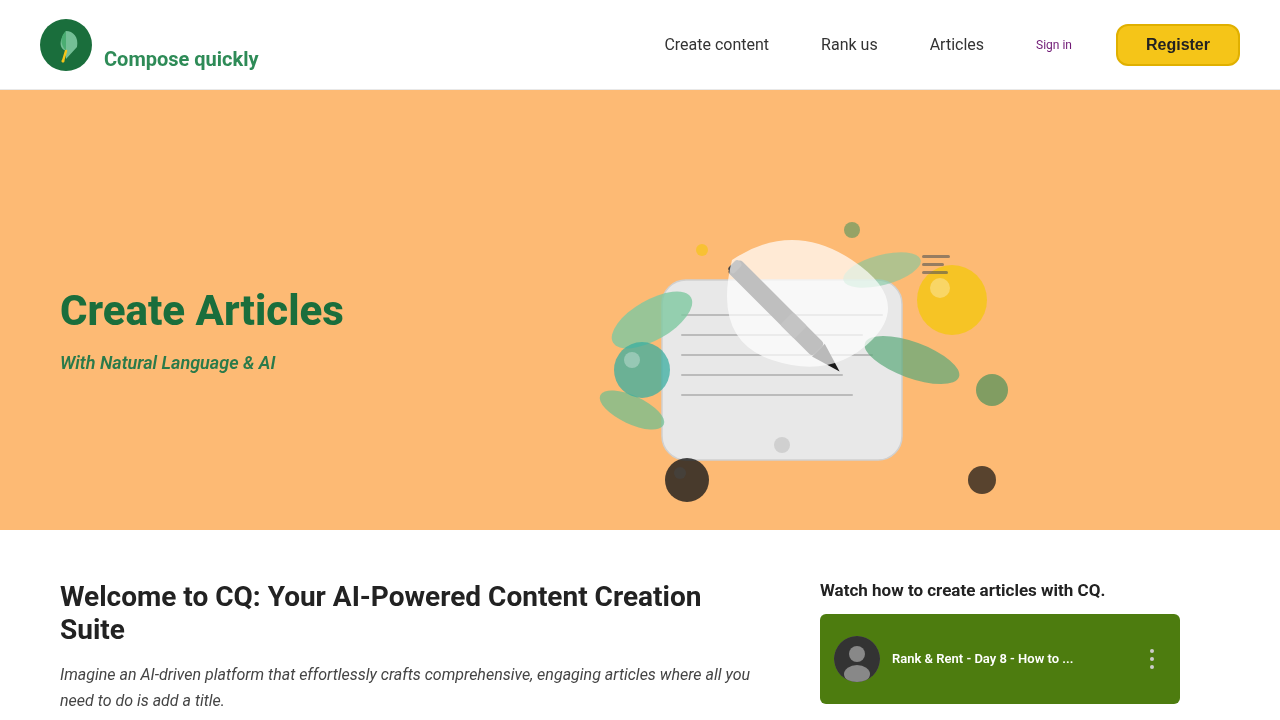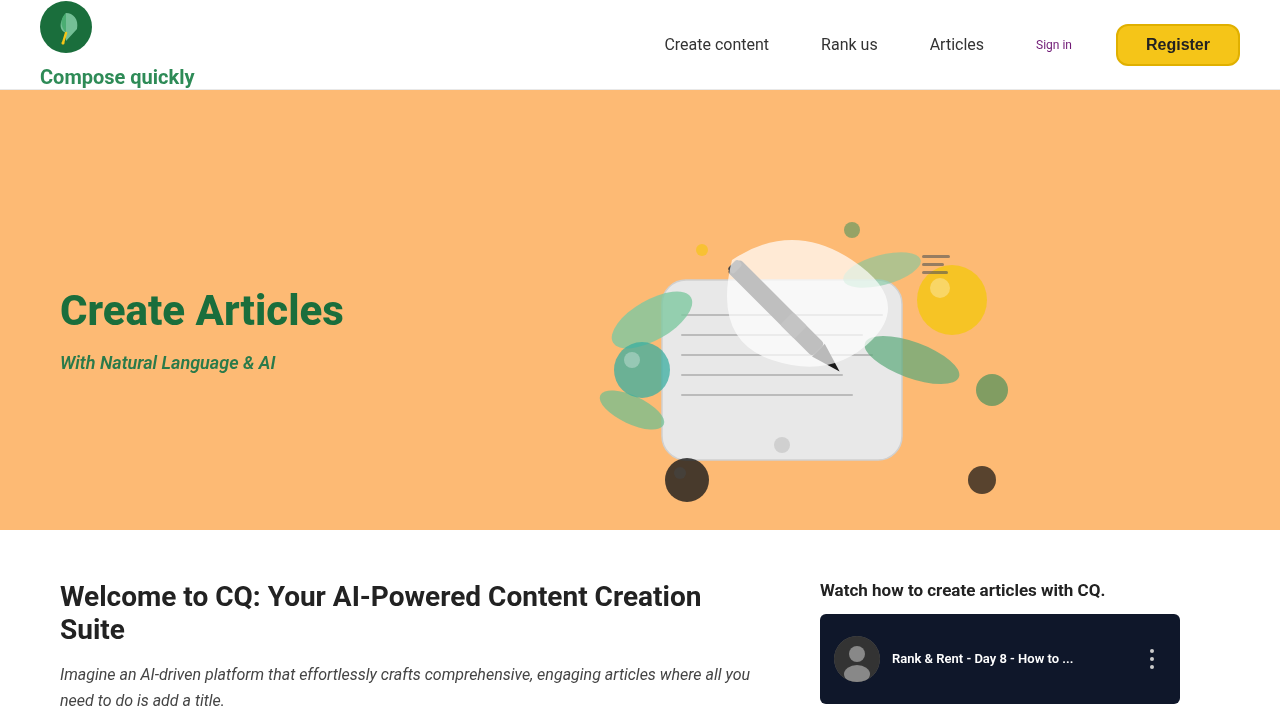--- a/index.html
+++ b/index.html
@@ -22,24 +22,23 @@
       align-items: center;
       justify-content: space-between;
       padding: 0 40px;
       height: 90px;
       background: #fff;
       border-bottom: 1px solid #e8e8e8;
     }
 
     .logo-area {
       display: flex;
-      align-items: flex-start;
+      align-items: flex-end;
       gap: 12px;
       text-decoration: none;
-      flex-direction: column;
     }
 
     .logo-icon {
       width: 52px;
       height: 52px;
     }
 
     .logo-text {
       font-size: 20px;
       font-weight: 700;
@@ -156,21 +155,21 @@
       font-size: 17px;
       font-weight: 700;
       color: #222;
       margin-bottom: 14px;
     }
 
     
     .video-card {
       width: 360px;
       height: 90px;
-      background: #0f172a;
+      background: #4d7c0f;
       border-radius: 6px;
       display: flex;
       align-items: center;
       gap: 12px;
       padding: 10px 14px;
       cursor: pointer;
       overflow: hidden;
       position: relative;
     }
 

